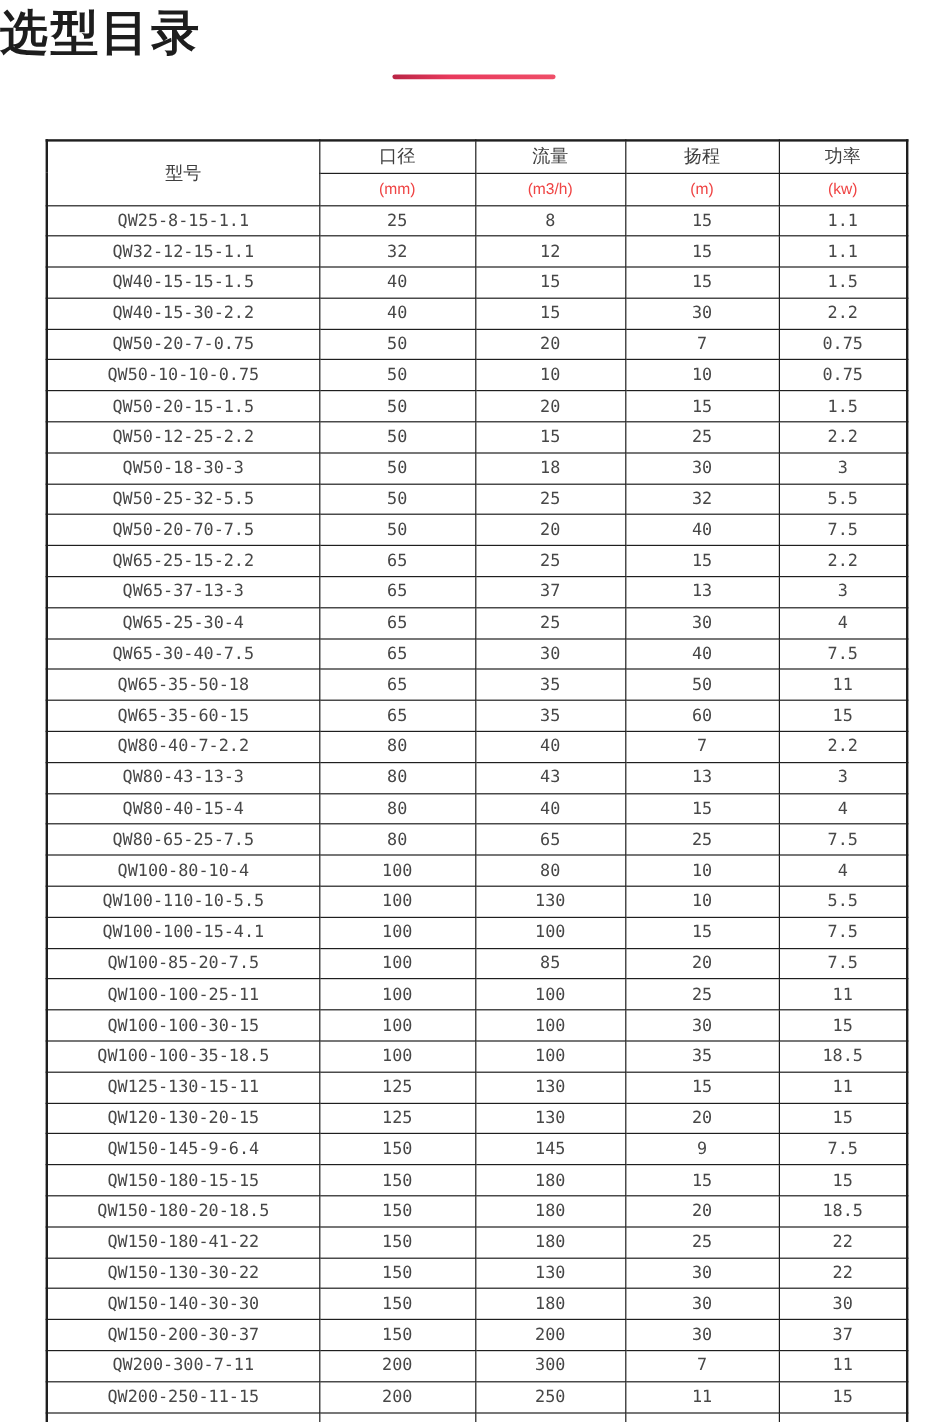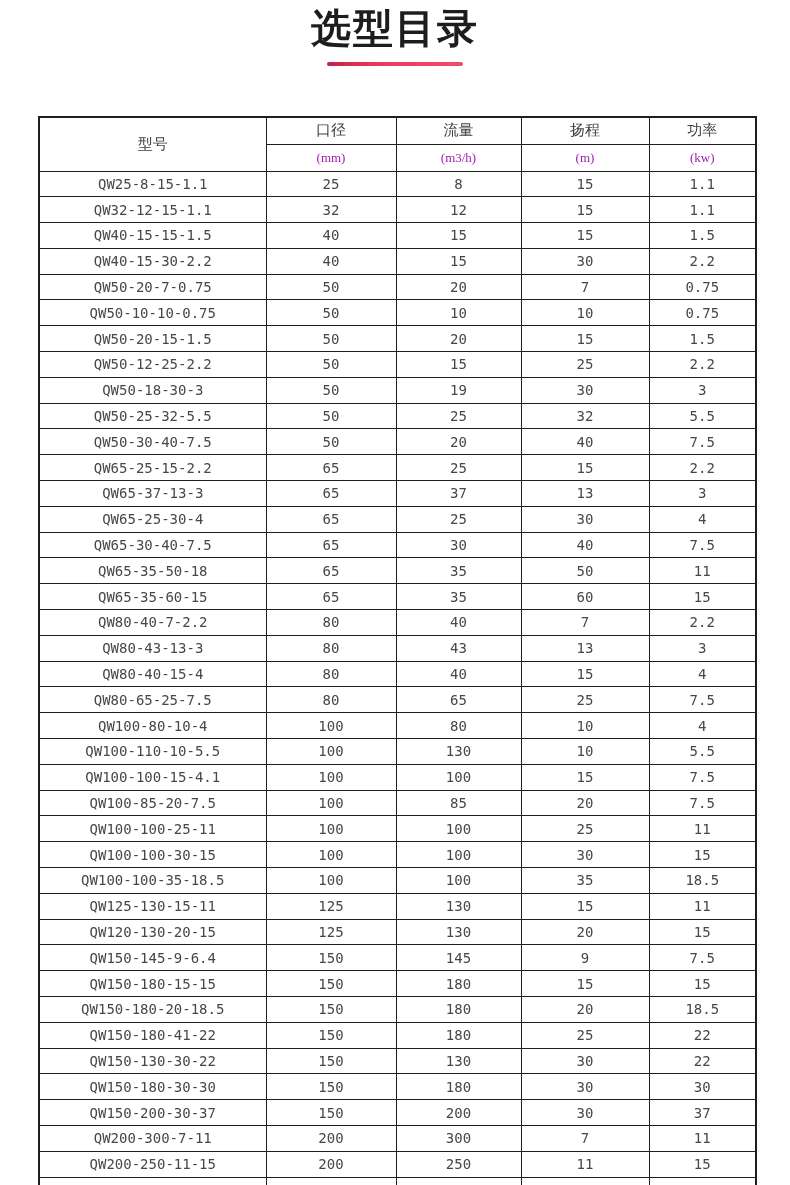--- a/index.html
+++ b/index.html
@@ -6,21 +6,21 @@
   html, body { background: #ffffff; }
   body {
     width: 790px;
     height: 1185px;
     overflow: hidden;
     position: relative;
     font-family: "DejaVu Sans", sans-serif;
   }
   .page-title {
     margin-top: 4px;
-    text-align: center;
+    text-align: left;
     font-size: 40px;
     line-height: 48px;
     font-weight: bold;
     letter-spacing: 2px;
     color: #1d1d1d;
     font-family: "DejaVu Sans", sans-serif;
   }
   .title-underline {
     width: 136px;
     height: 4px;
@@ -43,23 +43,23 @@
     overflow: hidden;
   }
   thead th {
     height: 27px;
     font-weight: normal;
     font-size: 15px;
     color: #3f3f3f;
     font-family: "DejaVu Sans", sans-serif;
   }
   thead th.unit {
-    font-family: Liberation Serif, serif;
+    font-family: Liberation Sans, sans-serif;
     font-size: 13px;
-    color: #a21caf;
+    color: #ef4444;
   }
   tbody td {
     height: 25.8px;
     font-size: 14px;
     color: #474747;
     font-family: "DejaVu Sans Mono", monospace;
   }
   tr.partial-row td { height: 20px; border-bottom: none; }
 </style>
 </head>
@@ -147,33 +147,33 @@
         <tr>
           <td>QW50-12-25-2.2</td>
           <td>50</td>
           <td>15</td>
           <td>25</td>
           <td>2.2</td>
         </tr>
         <tr>
           <td>QW50-18-30-3</td>
           <td>50</td>
-          <td>19</td>
+          <td>18</td>
           <td>30</td>
           <td>3</td>
         </tr>
         <tr>
           <td>QW50-25-32-5.5</td>
           <td>50</td>
           <td>25</td>
           <td>32</td>
           <td>5.5</td>
         </tr>
         <tr>
-          <td>QW50-30-40-7.5</td>
+          <td>QW50-20-70-7.5</td>
           <td>50</td>
           <td>20</td>
           <td>40</td>
           <td>7.5</td>
         </tr>
         <tr>
           <td>QW65-25-15-2.2</td>
           <td>65</td>
           <td>25</td>
           <td>15</td>
@@ -334,21 +334,21 @@
           <td>22</td>
         </tr>
         <tr>
           <td>QW150-130-30-22</td>
           <td>150</td>
           <td>130</td>
           <td>30</td>
           <td>22</td>
         </tr>
         <tr>
-          <td>QW150-180-30-30</td>
+          <td>QW150-140-30-30</td>
           <td>150</td>
           <td>180</td>
           <td>30</td>
           <td>30</td>
         </tr>
         <tr>
           <td>QW150-200-30-37</td>
           <td>150</td>
           <td>200</td>
           <td>30</td>

